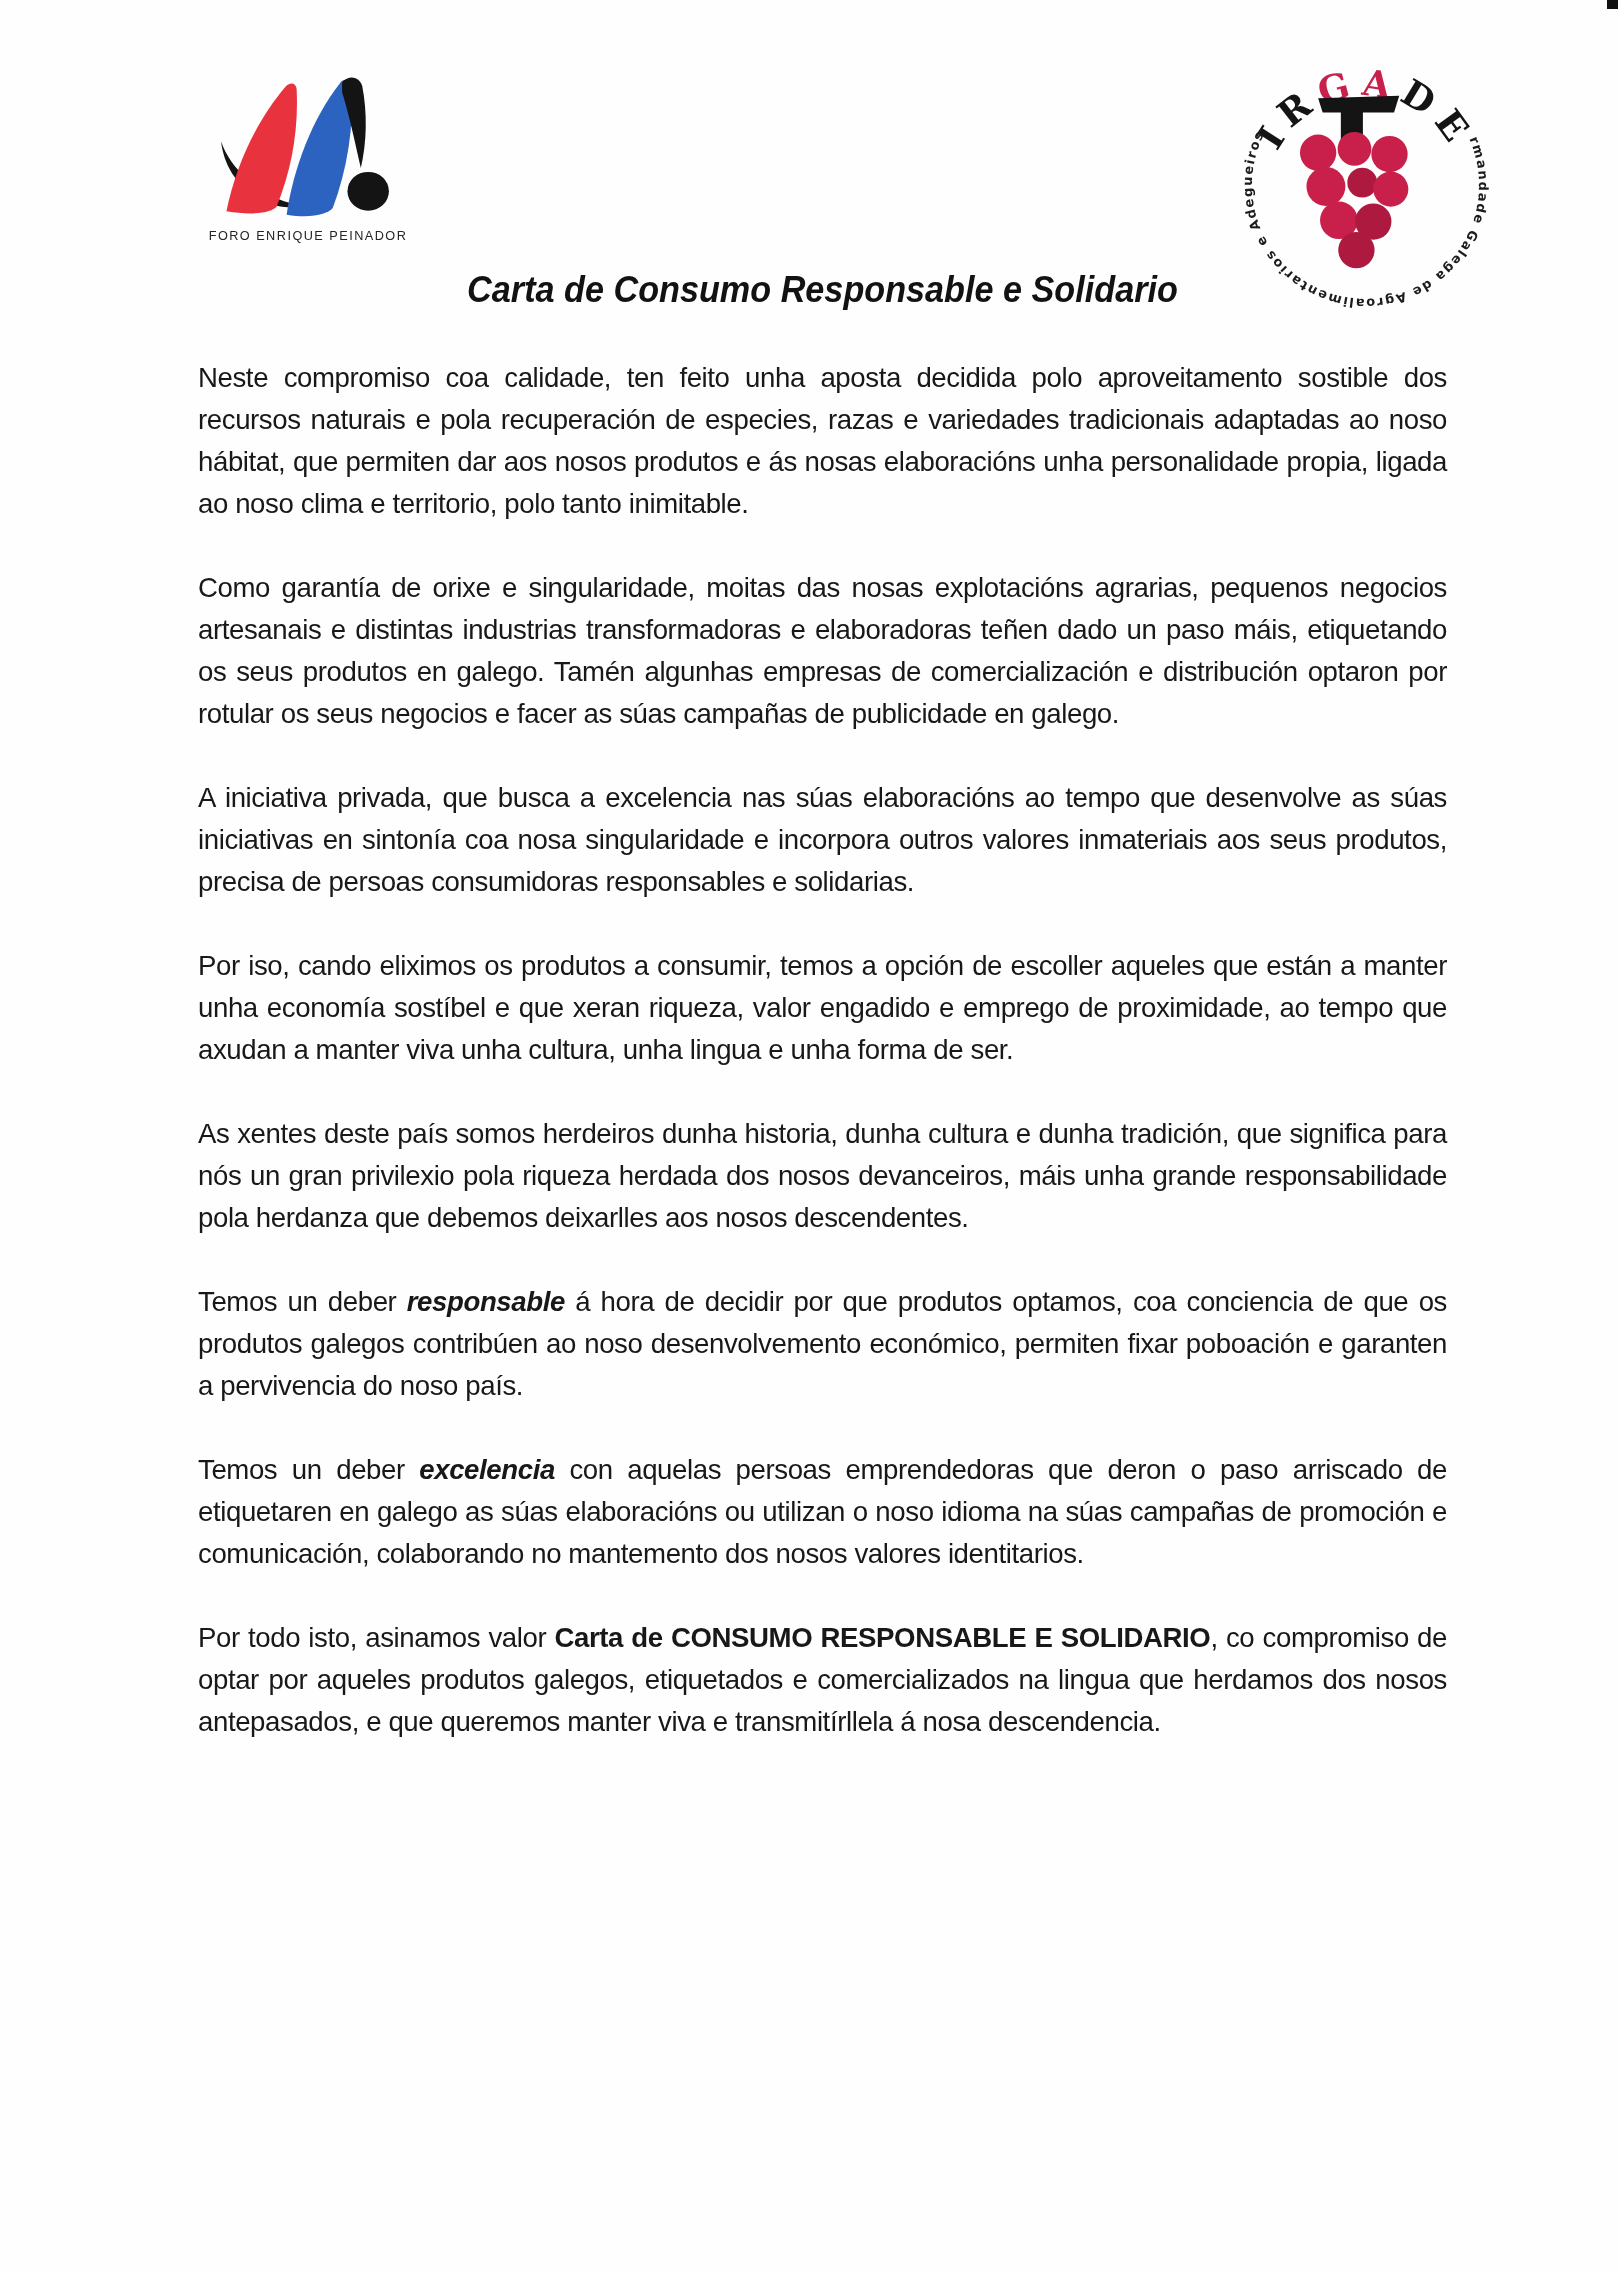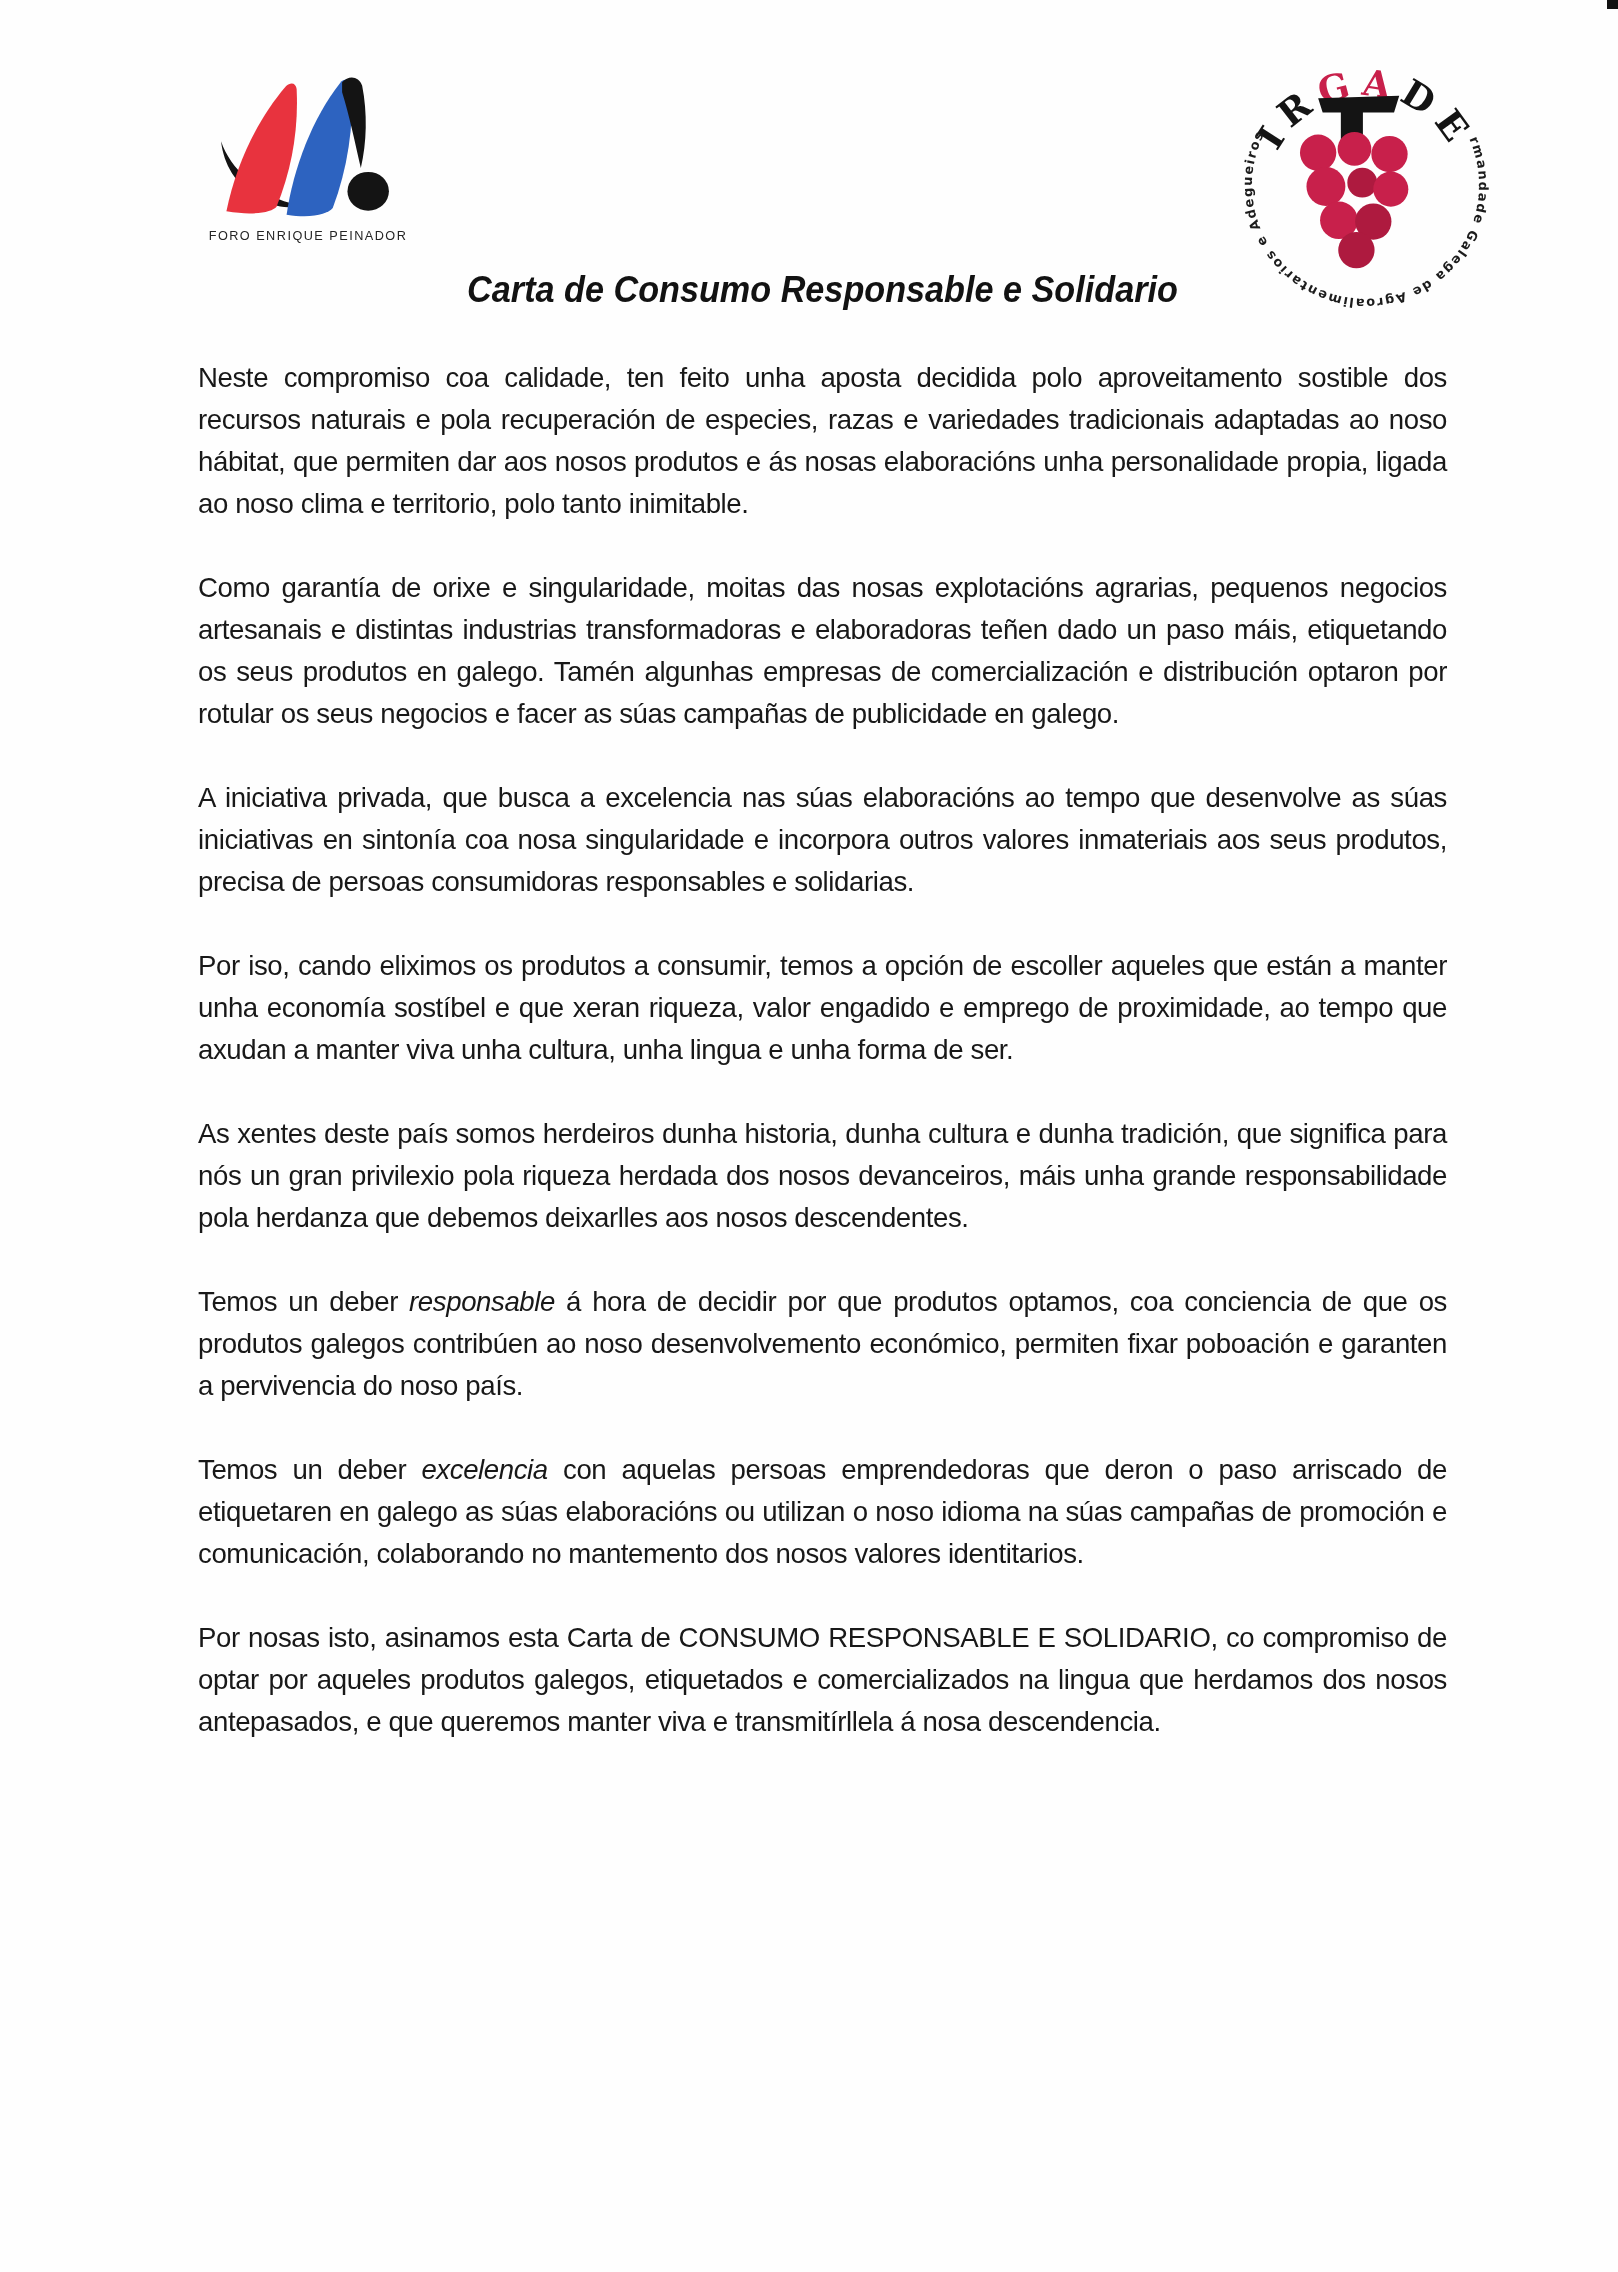--- a/index.html
+++ b/index.html
@@ -49,21 +49,21 @@
   .content{
     position:absolute;left:198px;top:357px;width:1249px;
   }
   .content p{
     margin:0 0 42px 0;
     font-size:27.6px;line-height:42px;
     letter-spacing:-0.4px;
     text-align:justify;
     color:#181818;
   }
-  .content p span.b{font-weight:normal;}
+  .content p span.b{font-weight:bold;}
   .content p span.i{font-style:italic;}
   
   .artifact{
     position:absolute;right:0;top:0;width:12.3px;height:9px;background:#111;
   }
 </style>
 </head>
 <body>
 
 <div class="page">
@@ -111,19 +111,19 @@
   <div class="doc-title">Carta de Consumo Responsable e Solidario</div>
 
   <div class="content">
       <p><span>Neste compromiso coa calidade, ten feito unha aposta decidida polo aproveitamento sostible dos recursos naturais e pola recuperación de especies, razas e variedades tradicionais adaptadas ao noso hábitat, que permiten dar aos nosos produtos e ás nosas elaboracións unha personalidade propia, ligada ao noso clima e territorio, polo tanto inimitable.</span></p>
       <p><span>Como garantía de orixe e singularidade, moitas das nosas explotacións agrarias, pequenos negocios artesanais e distintas industrias transformadoras  e elaboradoras teñen dado un paso máis, etiquetando os seus produtos en galego. Tamén algunhas empresas de comercialización e distribución optaron por rotular os seus negocios e facer as súas campañas de publicidade en galego.</span></p>
       <p><span>A iniciativa privada, que busca a excelencia nas súas elaboracións ao tempo que desenvolve as súas iniciativas en sintonía coa nosa singularidade e incorpora outros valores inmateriais aos seus produtos, precisa de persoas consumidoras responsables e solidarias.</span></p>
       <p><span>Por iso, cando eliximos os produtos a consumir, temos a opción de escoller aqueles que están a manter unha economía sostíbel e que xeran riqueza, valor engadido e emprego de proximidade, ao tempo que axudan a manter viva unha cultura, unha  lingua e unha forma de ser.</span></p>
       <p><span>As xentes deste país somos herdeiros dunha historia, dunha cultura e dunha tradición, que significa para nós un gran privilexio pola riqueza herdada dos nosos devanceiros, máis unha grande responsabilidade pola herdanza que debemos deixarlles aos nosos descendentes.</span></p>
       <p><span>Temos un deber </span><span class="b i">responsable</span><span> á hora de decidir por que produtos optamos, coa conciencia de que os produtos galegos contribúen ao noso desenvolvemento económico, permiten fixar poboación e garanten a pervivencia do noso país.</span></p>
       <p><span>Temos un deber </span><span class="b i">excelencia</span><span> con aquelas persoas emprendedoras que deron o paso arriscado de etiquetaren en galego as súas elaboracións ou utilizan o noso idioma na súas campañas de promoción e comunicación, colaborando no mantemento dos nosos valores identitarios.</span></p>
-      <p><span>Por nosas isto, asinamos esta </span><span class="b">Carta de CONSUMO RESPONSABLE E SOLIDARIO</span><span>, co compromiso de optar por aqueles produtos galegos, etiquetados e comercializados na lingua que herdamos dos nosos antepasados, e que queremos manter viva e transmitírllela á nosa descendencia.</span></p>
+      <p><span>Por todo isto, asinamos valor </span><span class="b">Carta de CONSUMO RESPONSABLE E SOLIDARIO</span><span>, co compromiso de optar por aqueles produtos galegos, etiquetados e comercializados na lingua que herdamos dos nosos antepasados, e que queremos manter viva e transmitírllela á nosa descendencia.</span></p>
     </div>
 
   <div class="artifact"></div>
 
 </div>
 
 
 </body></html>

